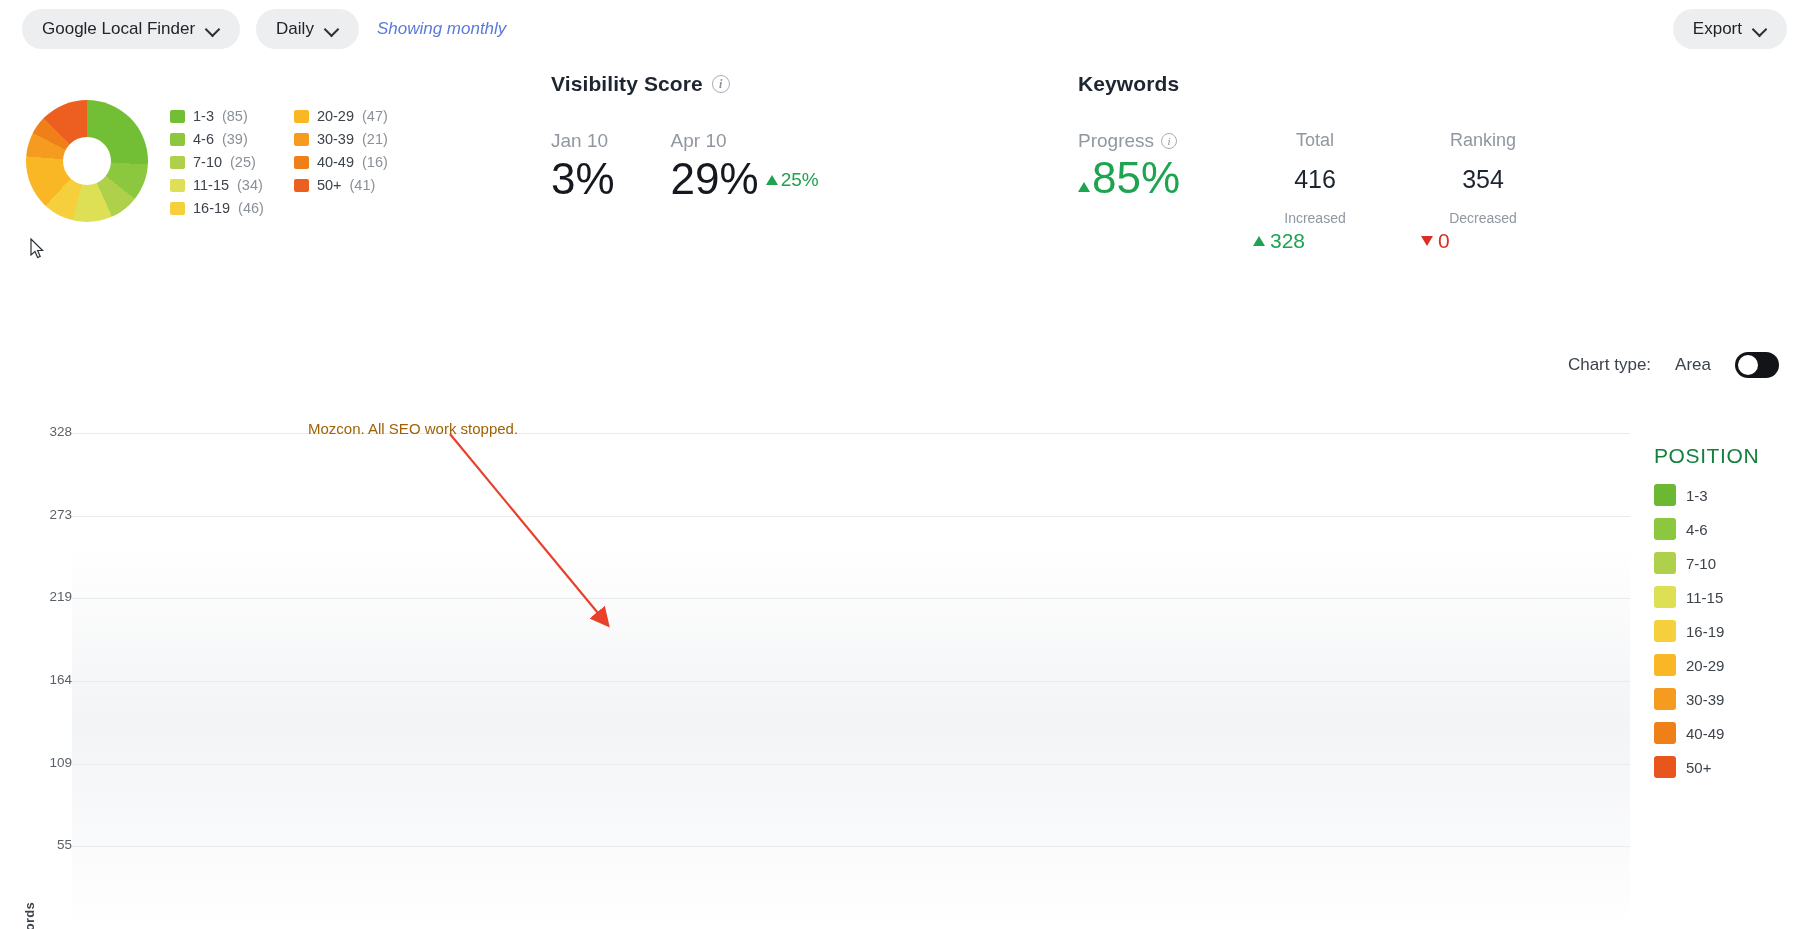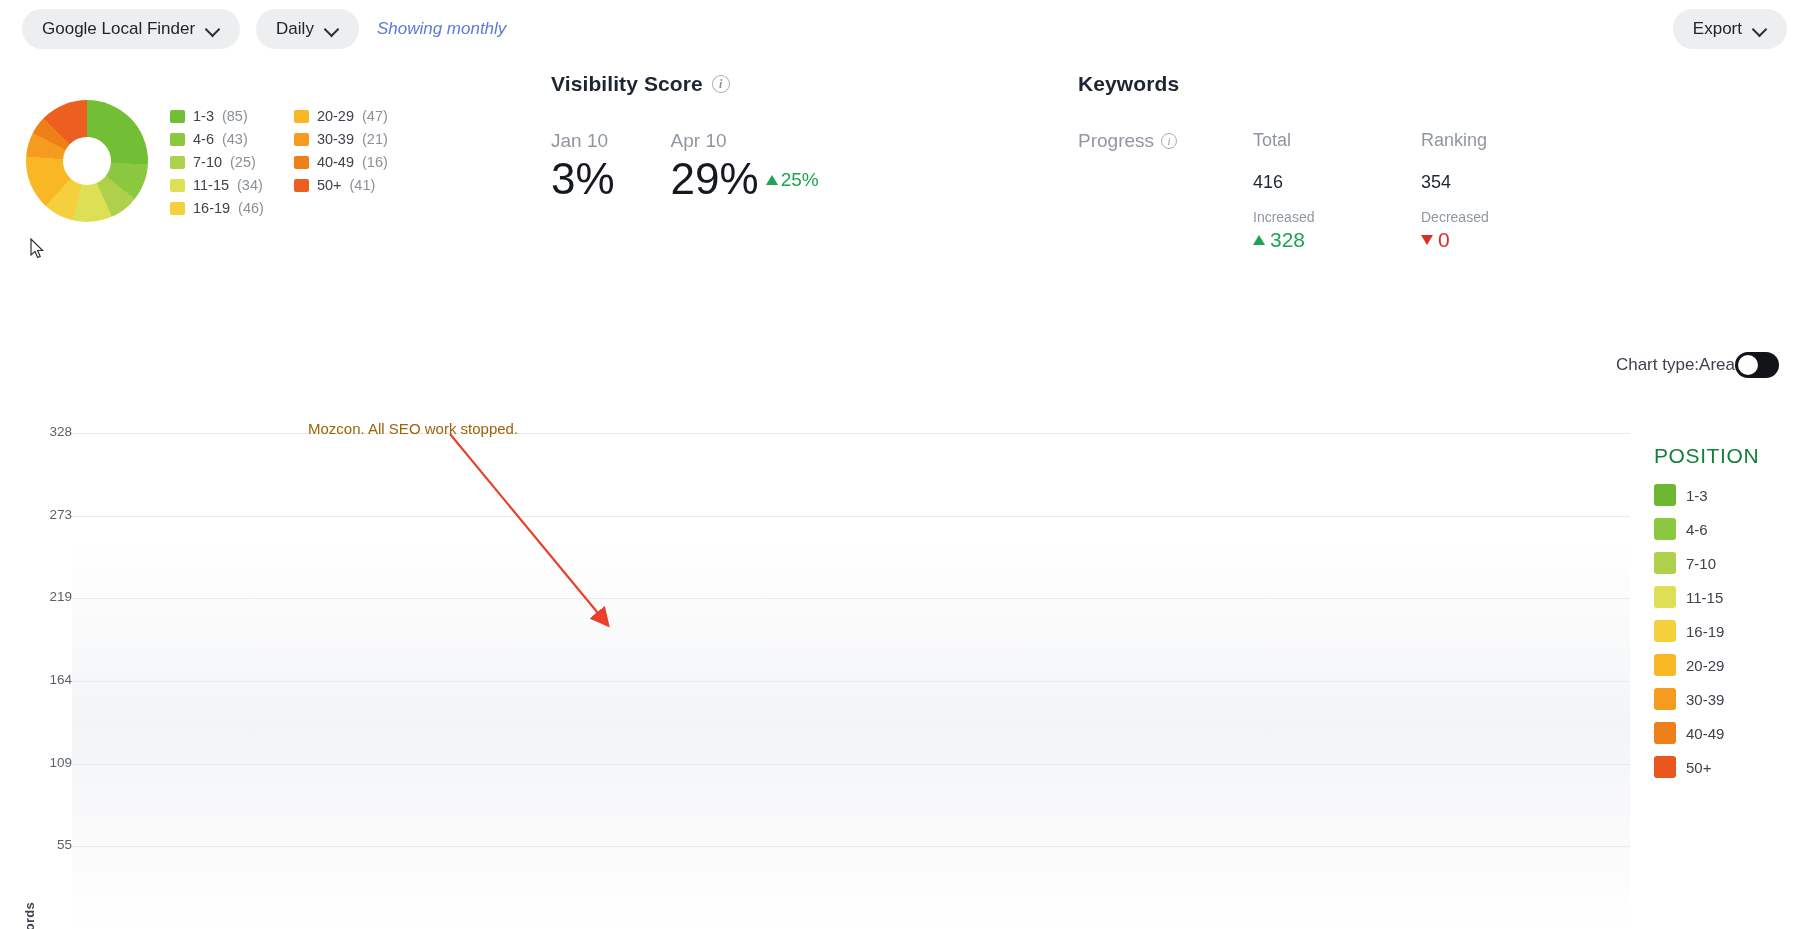--- a/index.html
+++ b/index.html
@@ -129,35 +129,35 @@
   .kw-progress { display: flex; flex-direction: column; width: 175px; }
   .kw-plabel {
     font-size: 19px; color: #9097a0; display: flex; align-items: center; gap: 7px;
   }
   .kw-pvalue {
     display: flex; align-items: flex-end; gap: 2px;
     font-size: 44px; color: #1ea350; line-height: 1.05; margin-top: 3px;
   }
   .kw-pvalue .tri-up { margin-bottom: 9px; }
   .kw-stats { display: flex; gap: 44px; padding-top: 0; }
-  .kw-col { display: flex; flex-direction: column; width: 124px; }
+  .kw-col { display: flex; flex-direction: column; width: 124px; text-align: center; }
   .kw-k { font-size: 18px; color: #9097a0; }
-  .kw-v { font-size: 18px; color: #1d2531; margin-top: 21px; }
+  .kw-v { font-size: 25px; color: #1d2531; margin-top: 14px; }
   .kw-sub { font-size: 14px; color: #9097a0; margin-top: 16px; }
   .kw-subv {
     display: flex; align-items: center; gap: 5px;
     font-size: 21px; margin-top: 3px;
   }
   .kw-subv.up { color: #1ea350; }
   .kw-subv.down { color: #d93025; }
 
   
   #chart-type-control {
     position: absolute; top: 352px; right: 18px;
-    display: flex; align-items: center; gap: 0;
+    display: flex; align-items: center; gap: 24px;
     font-size: 17px; color: #3d434b;
   }
   .toggle {
     width: 44px; height: 26px; border-radius: 13px;
     background: #121417; position: relative; cursor: pointer; flex: none;
   }
   .toggle .knob {
     position: absolute; left: 3px; top: 3px;
     width: 20px; height: 20px; border-radius: 50%; background: #fff;
   }
@@ -243,21 +243,21 @@
         <div class="rd-legend">
           <div class="lg-col" id="rd-legend-col1">
               <div class="lg-row">
                 <span class="sw" style="background: rgb(114, 191, 54);"></span>
                 <span>1-3</span>
                 <span class="lg-count">(85)</span>
               </div>
               <div class="lg-row">
                 <span class="sw" style="background: rgb(139, 199, 63);"></span>
                 <span>4-6</span>
-                <span class="lg-count">(43)</span>
+                <span class="lg-count">(39)</span>
               </div>
               <div class="lg-row">
                 <span class="sw" style="background: rgb(174, 208, 74);"></span>
                 <span>7-10</span>
                 <span class="lg-count">(25)</span>
               </div>
               <div class="lg-row">
                 <span class="sw" style="background: rgb(221, 224, 85);"></span>
                 <span>11-15</span>
                 <span class="lg-count">(34)</span>
@@ -318,20 +318,24 @@
     </div>
 
     <div class="panel" id="keywords-panel">
       <div class="panel-title">Keywords</div>
       <div class="kw-body">
 
         <div class="kw-progress">
           <div class="kw-plabel">
             <span>Progress</span>
             <span class="info sm">i</span>
+          </div>
+          <div class="kw-pvalue">
+            <span class="tri-up"></span>
+            <span>85%</span>
           </div>
         </div>
 
         <div class="kw-stats">
           <div class="kw-col">
             <div class="kw-k">Total</div>
             <div class="kw-v">416</div>
             <div class="kw-sub">Increased</div>
             <div class="kw-subv up">
               <span class="tri-up"></span>

